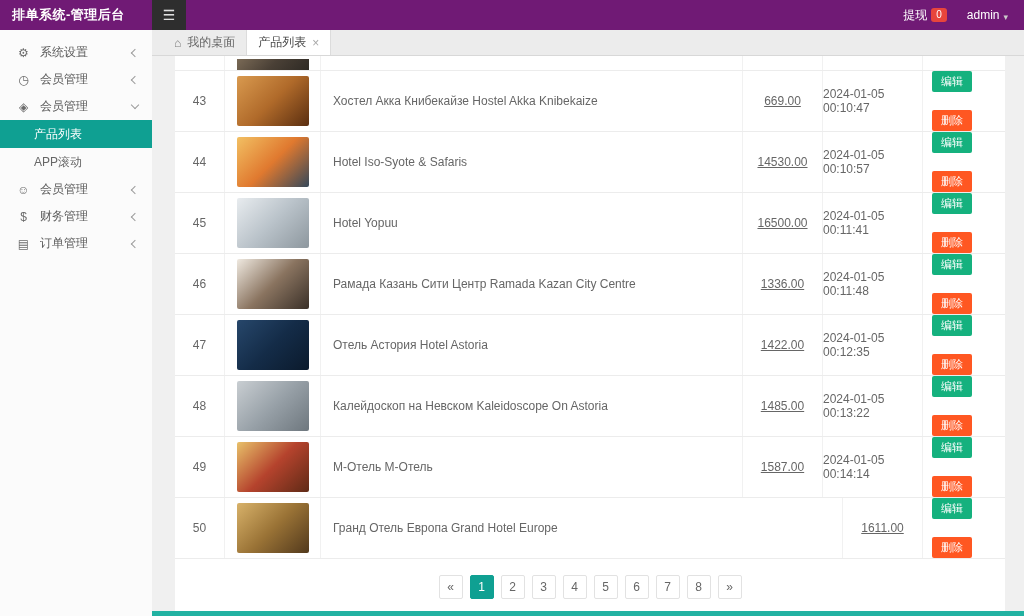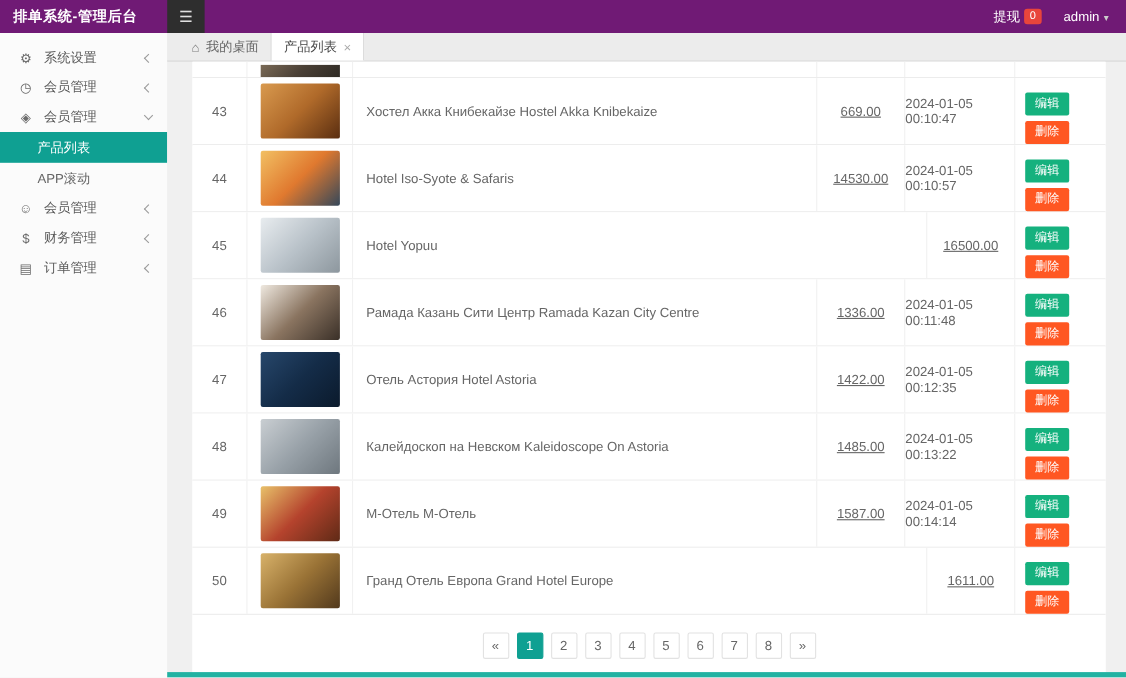--- a/index.html
+++ b/index.html
@@ -41,21 +41,21 @@
   .content { flex: 1; padding: 0 19px 0 23px; overflow: hidden; }
   .table-card { background: #fff; }
   .trow { display: flex; align-items: stretch; border-bottom: 1px solid #ececec; height: 61px; background: #fff; }
   .cell { display: flex; align-items: center; font-size: 12px; color: #666; border-right: 1px solid #f1f1f1; }
   .c-id { width: 50px; justify-content: center; }
   .c-img { width: 96px; justify-content: center; }
   .img-box { width: 72px; height: 50px; border-radius: 2px; background: #ccc; }
   .c-name { flex: 1; padding: 0 12px; min-width: 0; }
   .c-price { width: 80px; justify-content: center; text-decoration: underline; }
   .c-date { width: 100px; justify-content: center; text-align: left; }
-  .c-actions { width: 82px; border-right: none; flex-direction: column; justify-content: flex-end; align-items: flex-start; gap: 5px; padding-left: 9px; }
+  .c-actions { width: 82px; border-right: none; flex-direction: column; justify-content: space-between; align-items: flex-start; gap: 5px; padding-left: 9px; }
   .btn { border: none; color: #fff; font-size: 11px; line-height: 1; padding: 5px 9px; border-radius: 2px; cursor: pointer; font-family: inherit; }
   .btn-edit { background: #15b17e; }
   .btn-del { background: #ff5722; }
 
   .trow.partial { height: 15px; }
   .trow.partial .cell { align-items: flex-end; }
   .trow.partial .img-box { height: 11px; border-radius: 0; }
 
   
   .pagination { display: flex; justify-content: center; align-items: center; gap: 7px; padding: 16px 0 14px; background: #fff; }
@@ -179,20 +179,21 @@
       <button class="btn btn-del">删除</button>
     </div>
   </div>
             <div class="trow">
     <div class="cell c-id">45</div>
     <div class="cell c-img">
       <div class="img-box" style="background: linear-gradient(135deg, rgb(232, 236, 239), rgb(185, 194, 201), rgb(141, 151, 158));"></div>
     </div>
     <div class="cell c-name">Hotel Yopuu</div>
     <div class="cell c-price">16500.00</div>
+    <div class="cell c-date">2024-01-05 00:11:41</div>
     <div class="cell c-actions">
       <button class="btn btn-edit">编辑</button>
       <button class="btn btn-del">删除</button>
     </div>
   </div>
             <div class="trow">
     <div class="cell c-id">46</div>
     <div class="cell c-img">
       <div class="img-box" style="background: linear-gradient(135deg, rgb(239, 233, 224), rgb(138, 116, 96), rgb(58, 48, 40));"></div>
     </div>

